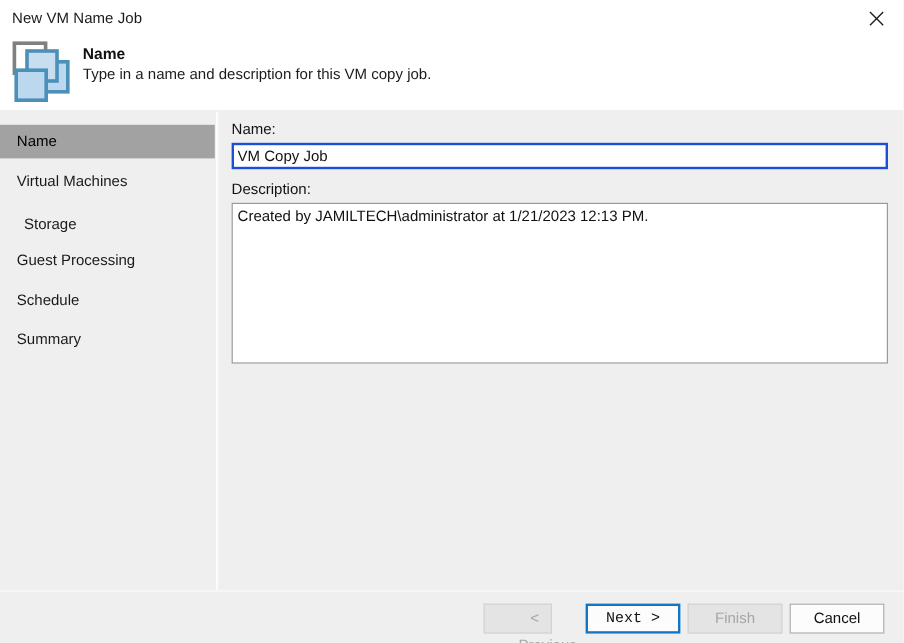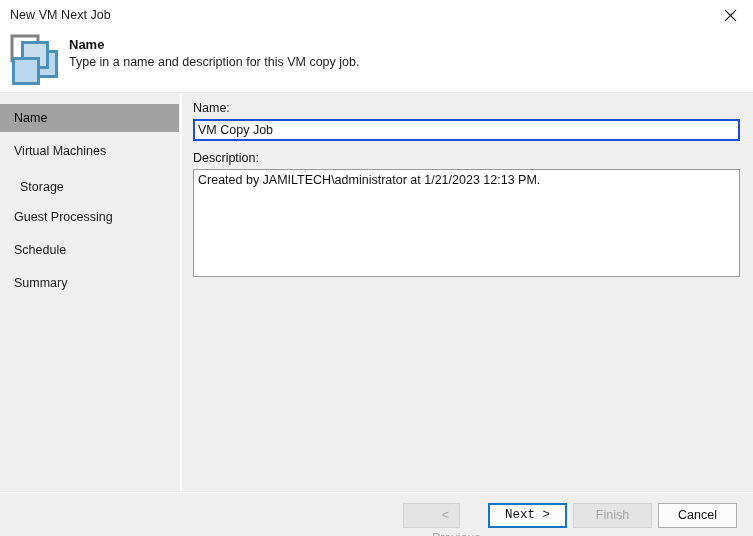--- a/index.html
+++ b/index.html
@@ -171,21 +171,21 @@
     color: #111111;
     padding: 0 3px;
     outline: none;
   }
 
   .desc-box {
     position: absolute;
     left: 11px;
     top: 76px;
     width: 547px;
-    height: 108px;
+    height: 134px;
     box-sizing: border-box;
     border: 1px solid #9a9a9a;
     background: #ffffff;
     font-family: "Liberation Sans", sans-serif;
     font-size: 12.5px;
     color: #111111;
     padding: 2px 4px;
     resize: none;
     outline: none;
     line-height: 16px;
@@ -238,21 +238,21 @@
   .btn-next   { left: 488px; width: 79px; font-family: Liberation Mono, monospace; }
   .btn-finish { left: 573px; width: 79px; }
   .btn-cancel { left: 658px; width: 79px; }
 </style>
 </head>
 <body>
 
 <div class="window">
 
   <div class="titlebar">
-    <div class="titlebar-text">New VM Next Job</div>
+    <div class="titlebar-text">New VM Name Job</div>
     <div class="close-btn">
       <span class="close-icon">
         <svg width="13" height="13" viewBox="0 0 13 13">
           <line x1="1" y1="1" x2="12" y2="12" stroke="#1a1a1a" stroke-width="1.1"></line>
           <line x1="12" y1="1" x2="1" y2="12" stroke="#1a1a1a" stroke-width="1.1"></line>
         </svg>
       </span>
     </div>
   </div>
 

